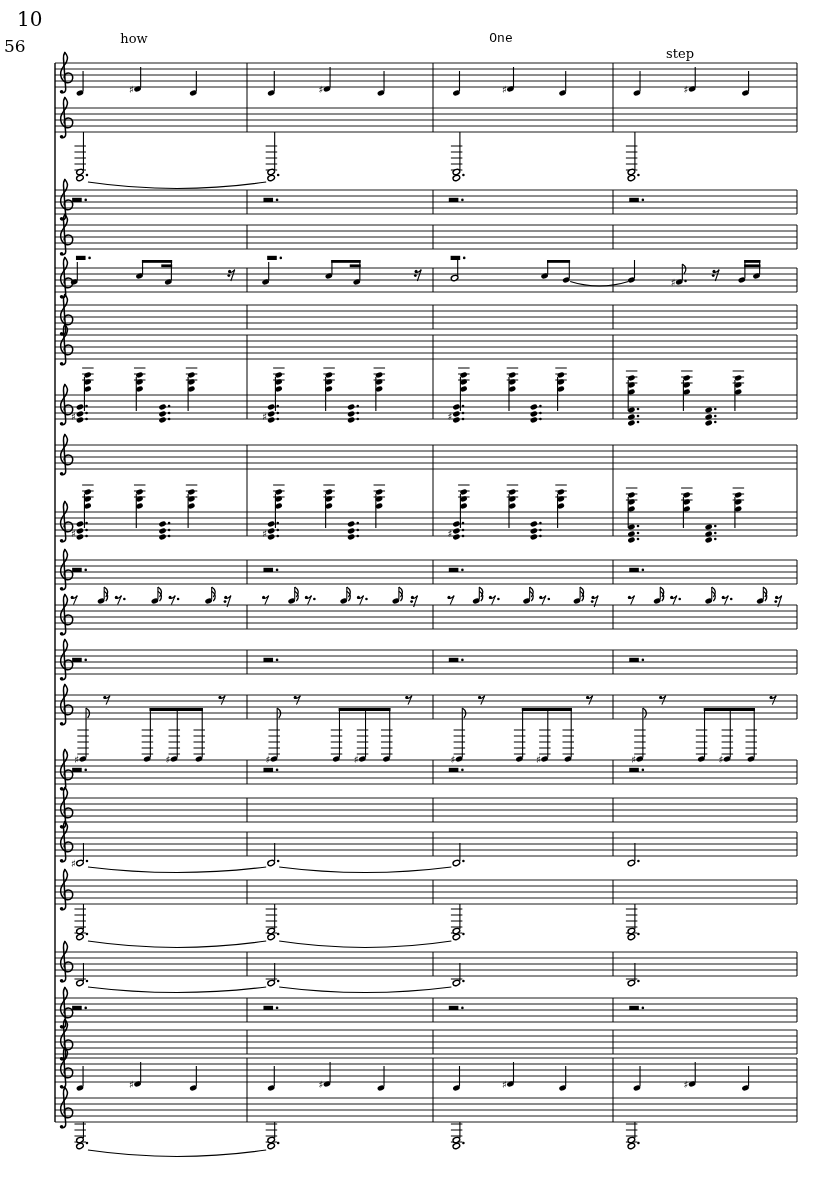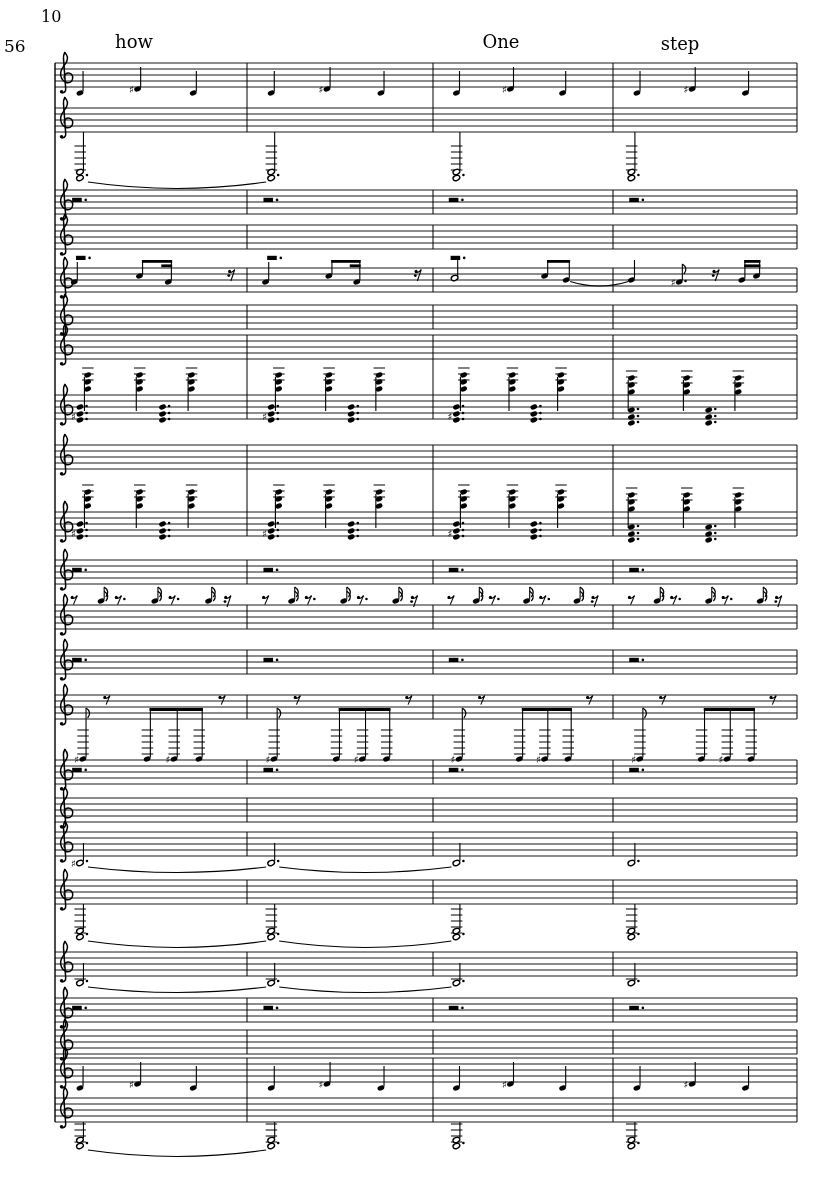--- a/index.html
+++ b/index.html
@@ -1,24 +1,24 @@
 <!DOCTYPE html>
 <html><head>
 <meta charset="utf-8">
 <style>
   html,body{margin:0;padding:0;background:#888;}
   .page{
     position:relative;width:835px;height:1181px;background:#ffffff;
     margin:0 auto;overflow:hidden;
     font-family:"DejaVu Serif","Liberation Serif",serif;color:#000;
   }
-  .pagenum{position:absolute;left:41px;top:7px;font-size:16px;}
+  .pagenum{position:absolute;left:17px;top:7px;font-size:20px;}
   .measurenum{position:absolute;left:4px;top:36px;font-size:17px;}
   .lyrics-layer{position:absolute;left:0;top:0;width:100%;height:100%;pointer-events:none;}
-  .lyric{position:absolute;transform:translateX(-50%);font-size:18px;white-space:nowrap;}
+  .lyric{position:absolute;transform:translateX(-50%);font-size:13px;white-space:nowrap;}
   svg{position:absolute;left:0;top:0;}
 </style>
 </head>
 <body>
 
 <div class="page">
   <div class="pagenum">10</div>
   <div class="measurenum">56</div>
   <svg id="score-svg" width="835" height="1181" viewBox="0 0 835 1181">
       <g>
@@ -1194,16 +1194,16 @@
         <line x1="797" y1="798" x2="797" y2="822" stroke="#000000" stroke-width="1"></line>
         <line x1="797" y1="832" x2="797" y2="856" stroke="#000000" stroke-width="1"></line>
         <line x1="797" y1="880" x2="797" y2="904" stroke="#000000" stroke-width="1"></line>
         <line x1="797" y1="952" x2="797" y2="976" stroke="#000000" stroke-width="1"></line>
         <line x1="797" y1="998" x2="797" y2="1022" stroke="#000000" stroke-width="1"></line>
         <line x1="797" y1="1030" x2="797" y2="1054" stroke="#000000" stroke-width="1"></line>
       </g>
     </svg>
   <div class="lyrics-layer">
       <div class="lyric" style="left: 134px; top: 31px;">how</div>
-      <div class="lyric" style="left: 501px; top: 31px;">One</div>
-      <div class="lyric" style="left: 680px; top: 33px;">step</div>
+      <div class="lyric" style="left: 501px; top: 31px; font-family: Liberation Mono, monospace;">One</div>
+      <div class="lyric" style="left: 680px; top: 46px;">step</div>
     </div>
 </div>
 
 </body></html>

